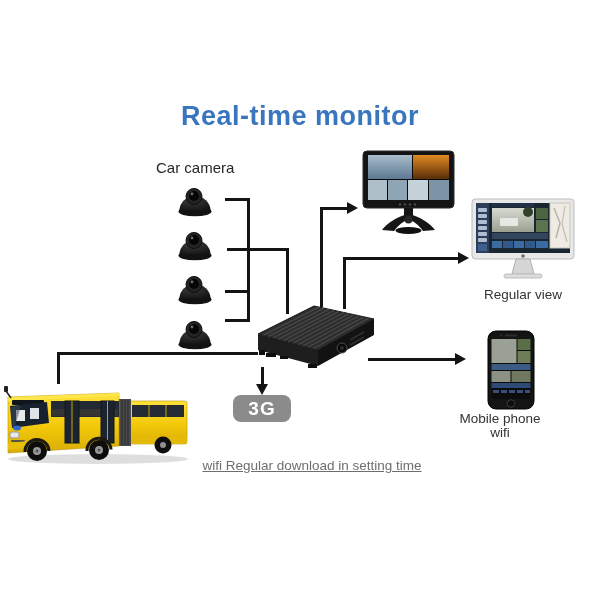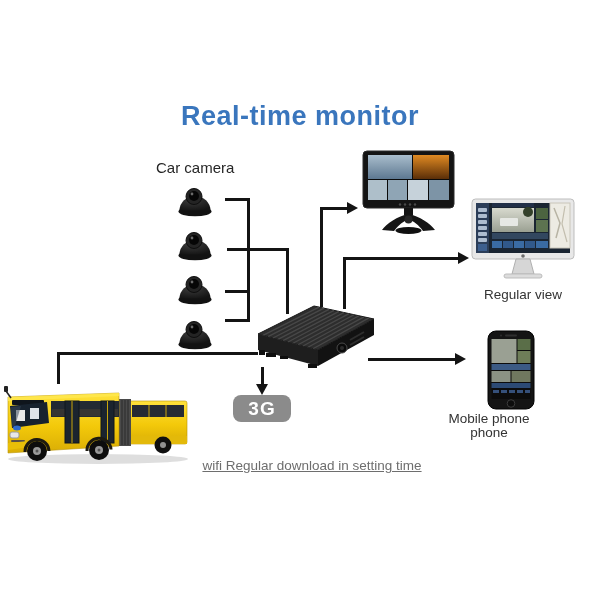--- a/index.html
+++ b/index.html
@@ -11,21 +11,21 @@
     border-top:6px solid transparent;border-bottom:6px solid transparent;border-left:11px solid #141414;}
   .arrow-down{position:absolute;width:0;height:0;
     border-left:6px solid transparent;border-right:6px solid transparent;border-top:11px solid #141414;}
   #title{left:0;top:101px;width:600px;text-align:center;color:#3a76bd;
          font-size:27px;font-weight:bold;letter-spacing:0.5px;}
   #car-camera-label{left:156px;top:159px;font-size:15px;color:#262626;}
   .badge-3g{left:233px;top:395px;width:58px;height:27px;background:#8b8b8b;border-radius:8px;
             color:#ffffff;font-size:19px;font-weight:bold;text-align:center;line-height:27px;letter-spacing:1px;}
   .node-label{font-size:13.5px;color:#333333;text-align:center;line-height:1.05;}
   #computer-label{left:470px;top:288px;width:106px;}
-  #mobile-label{left:434px;top:412px;width:110px;}
+  #mobile-label{left:445px;top:412px;width:110px;}
   #footnote{left:60px;top:458px;width:504px;text-align:center;font-size:13.5px;color:#6e6e6e;text-decoration:underline;}
 </style>
 </head>
 <body>
 
 <div id="stage">
 
   <div id="title" class="abs">Real-time monitor</div>
 
   <div id="car-camera-label" class="abs">Car camera</div>
@@ -205,21 +205,21 @@
         <rect x="6" y="60" width="6" height="3"></rect>
         <rect x="14" y="60" width="6" height="3"></rect>
       <rect x="22" y="60" width="6" height="3"></rect>
         <rect x="30" y="60" width="6" height="3"></rect>
         <rect x="38" y="60" width="5" height="3"></rect>
       </g>
     <circle cx="24" cy="73.5" r="3.8" fill="#0d0d0d" stroke="#3c3c3c"></circle>
   </svg>
   <div id="mobile-label" class="abs node-label">
     <div>Mobile phone</div>
-    <div>phone</div>
+    <div>wifi</div>
   </div>
 
   <svg class="abs" style="left:3px;top:376px" width="192" height="90" viewBox="0 0 192 90">
     <defs>
       <linearGradient id="busY" x1="0" y1="0" x2="0" y2="1">
         <stop offset="0%" stop-color="#ffe23c"></stop>
           <stop offset="55%" stop-color="#f3c90a"></stop>
           <stop offset="100%" stop-color="#d9ad05"></stop>
       </linearGradient>
     </defs>

